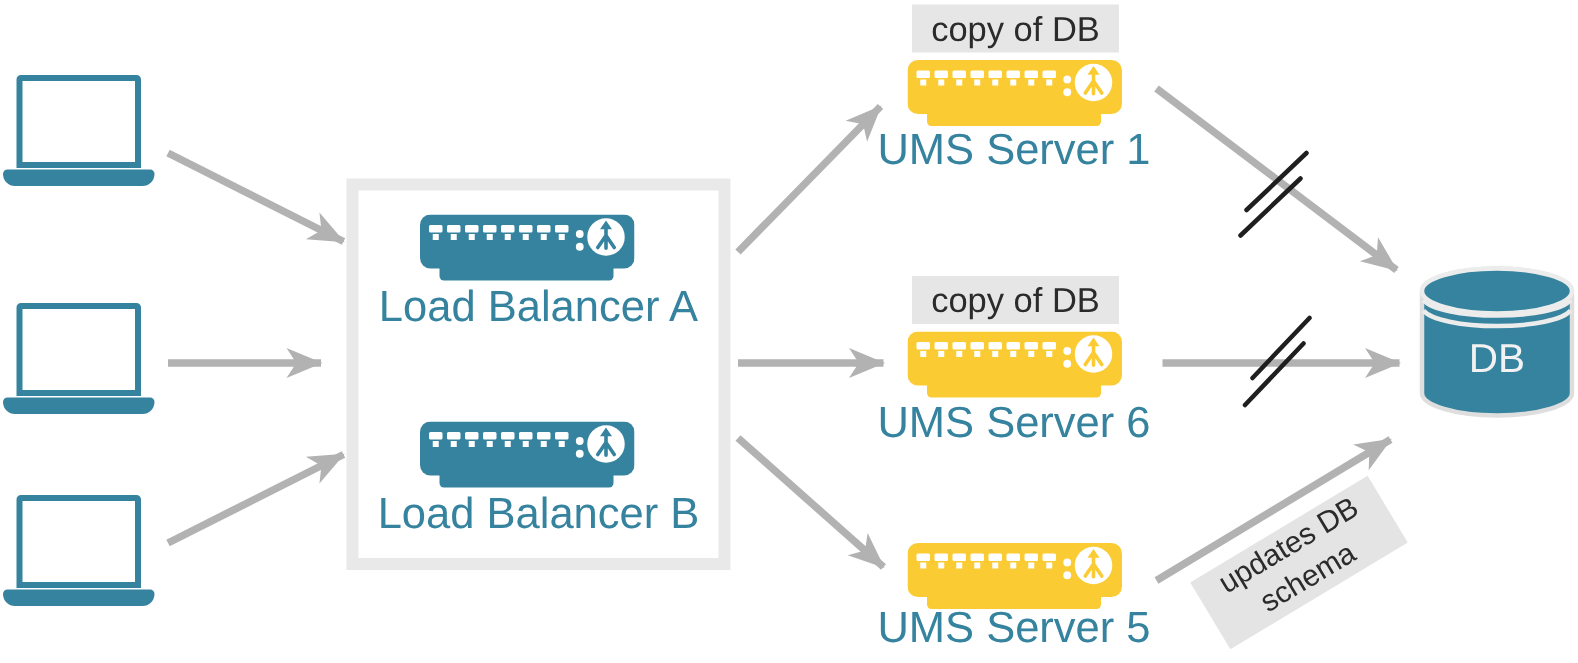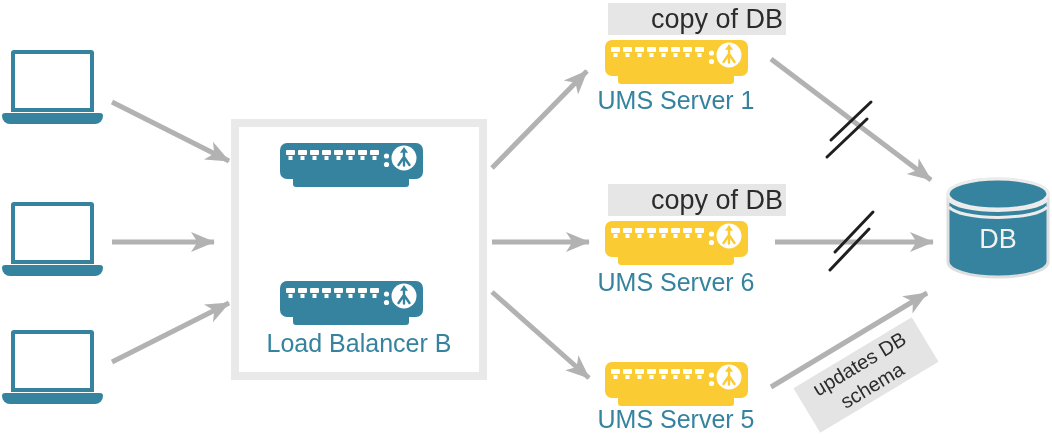--- a/index.html
+++ b/index.html
@@ -33,33 +33,33 @@
   }
 
   
   .lb-box{
     position:absolute;left:231px;top:119px;width:256px;height:261px;box-sizing:border-box;
     border:8px solid var(--box_border);background:#fff;
   }
   .lb-box .node-label{position:absolute;left:0;width:240px;text-align:center;}
 
   .node-label{
-    color:var(--label_teal);font-size:25px;line-height:25px;white-space:nowrap;
+    color:var(--label_teal);font-size:29px;line-height:25px;white-space:nowrap;
   }
   .center-label{position:absolute;text-align:center;}
 
   
   .server-icon{position:absolute;width:143px;height:45px;}
   .server-icon.teal{color:var(--teal);}
   .server-icon.yellow{color:var(--yellow);}
 
   
   .db-badge{
     position:absolute;width:138px;height:32px;background:var(--badge_bg);
-    color:var(--badge_text);font-size:27px;line-height:32px;text-align:center;white-space:nowrap;padding-left:40px;
+    color:var(--badge_text);font-size:23px;line-height:32px;text-align:center;white-space:nowrap;
   }
 
   
   .db-svg{position:absolute;left:944px;top:172px;width:108px;height:112px;}
   .db-svg text{font-family:"Liberation Sans", sans-serif;}
 
   
   .annotation{
     position:absolute;left:797px;top:349px;width:138px;height:52px;
     background:#E4E4E4;color:#2B2B2B;font-size:20px;line-height:25px;
@@ -138,20 +138,21 @@
           <rect x="92.5" y="13" width="4" height="4"></rect>
         <circle cx="106.5" cy="13" r="2.6"></circle>
           <circle cx="106.5" cy="21.5" r="2.6"></circle>
         <circle cx="124" cy="15" r="12.5"></circle>
       </g>
       <g stroke="currentColor" stroke-width="2.4" stroke-linecap="round" fill="none">
         <path d="M124 10 V14 M124 14 L118.5 22 M124 14 L129.5 22 M124 14 V22.5"></path>
       </g>
       <path d="M124 4 L120 9.8 H128 Z" fill="currentColor"></path>
     </svg>
+    <div class="node-label" style="top:66px;">Load Balancer A</div>
 
     <svg class="server-icon teal" style="left:41px;top:154px;" viewBox="0 0 143 45">
       <rect x="13" y="33" width="116" height="11" rx="3" fill="currentColor"></rect>
       <rect x="0" y="0" width="143" height="36" rx="7" fill="currentColor"></rect>
       <g fill="#fff">
         <rect x="6" y="7" width="9" height="5" rx="1"></rect>
           <rect x="8.5" y="13" width="4" height="4"></rect>
         <rect x="18" y="7" width="9" height="5" rx="1"></rect>
           <rect x="20.5" y="13" width="4" height="4"></rect>
         <rect x="30" y="7" width="9" height="5" rx="1"></rect>

